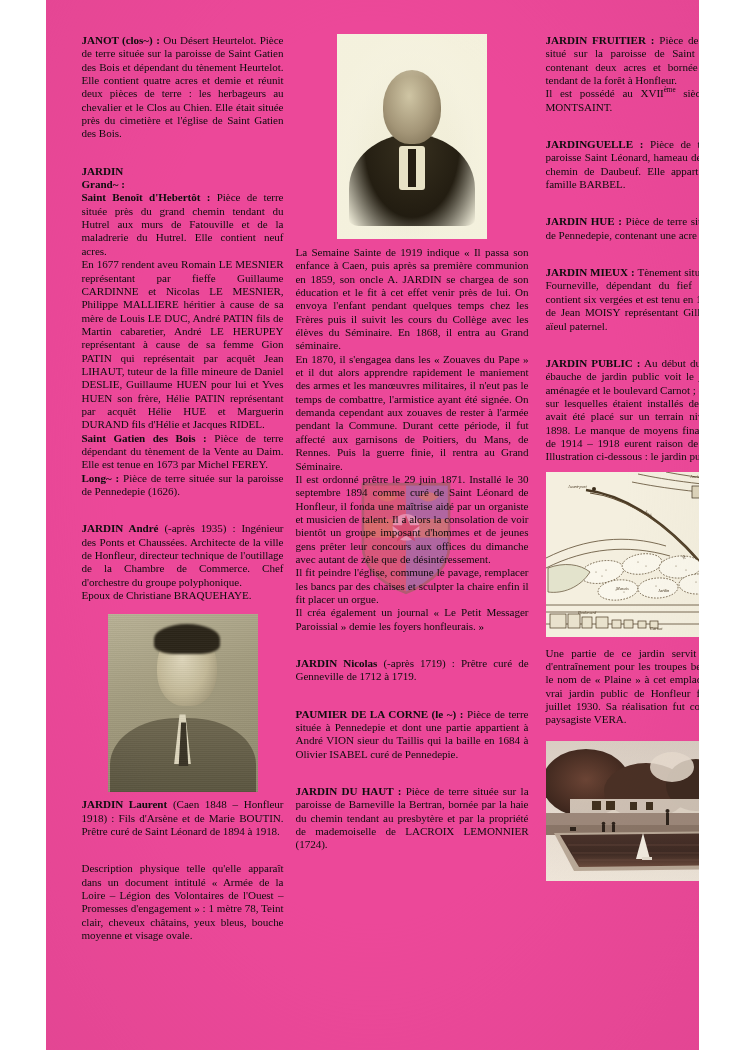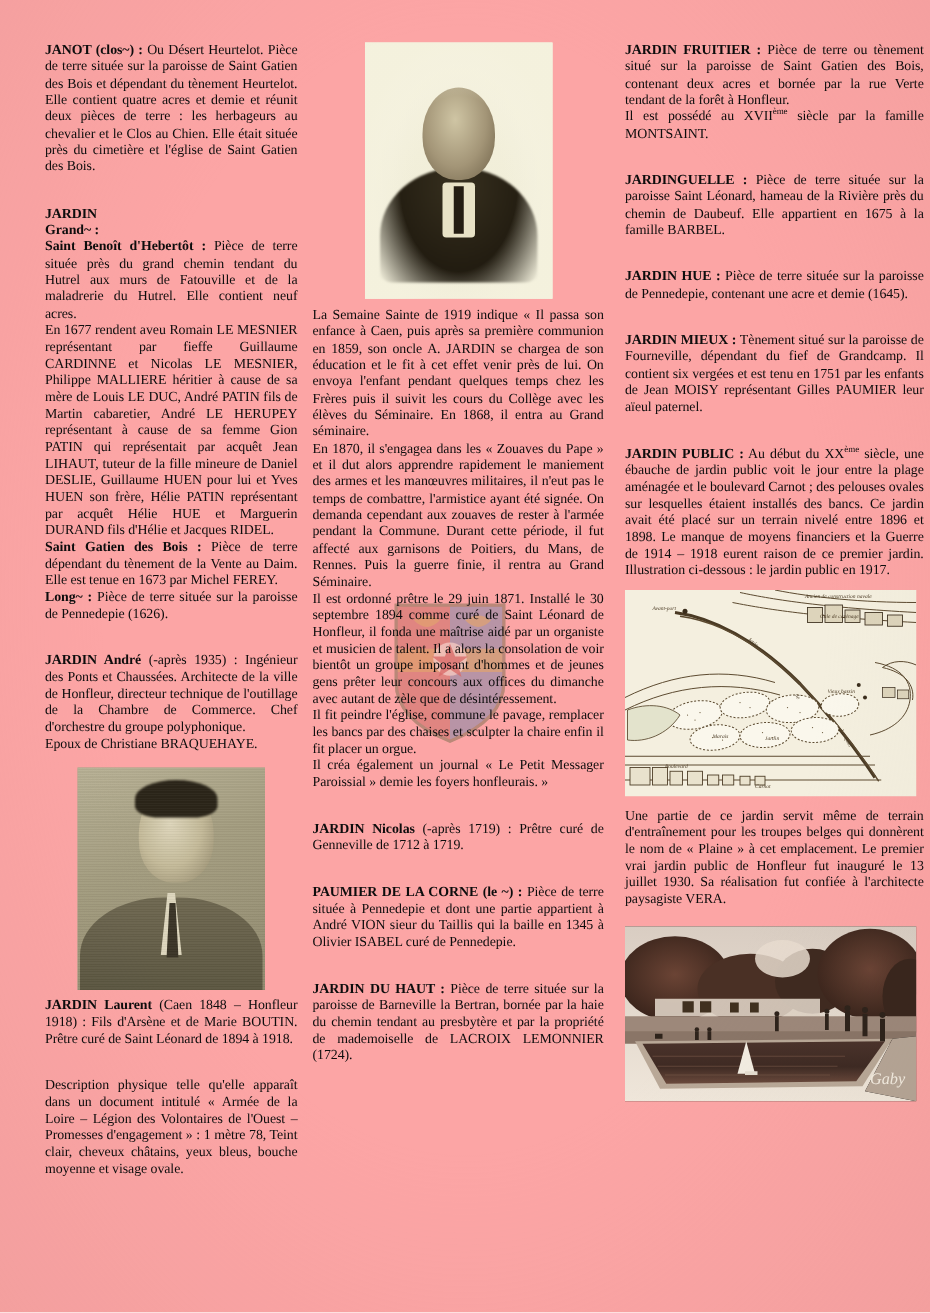--- a/index.html
+++ b/index.html
@@ -7,24 +7,24 @@
     margin: 0;
     padding: 0;
     background: #ffffff;
   }
   body {
     font-family: "Liberation Serif", "DejaVu Serif", serif;
     color: #0d0d0d;
   }
   #page {
     position: relative;
-    width: 744px;
+    width: 653px;
     height: 1050px;
     margin: 0 auto;
-    background: #fca5a5;
+    background: #ec4899;
     overflow: hidden;
   }
   
   #page::after {
     content: "";
     position: absolute;
     inset: 0;
     pointer-events: none;
     background:
       radial-gradient(ellipse at 50% 45%, rgba(255,255,255,0) 55%, rgba(226,226,222,0.30) 100%);
@@ -285,21 +285,21 @@
 
       <div class="txtlayer">
         <p class="para">La Semaine Sainte de 1919 indique « Il passa son enfance à Caen, puis après sa première communion en 1859, son oncle A. JARDIN se chargea de son éducation et le fit à cet effet venir près de lui. On envoya l'enfant pendant quelques temps chez les Frères puis il suivit les cours du Collège avec les élèves du Séminaire. En 1868, il entra au Grand séminaire.</p>
         <p class="para">En 1870, il s'engagea dans les « Zouaves du Pape » et il dut alors apprendre rapidement le maniement des armes et les manœuvres militaires, il n'eut pas le temps de combattre, l'armistice ayant été signée. On demanda cependant aux zouaves de rester à l'armée pendant la Commune. Durant cette période, il fut affecté aux garnisons de Poitiers, du Mans, de Rennes. Puis la guerre finie, il rentra au Grand Séminaire.</p>
         <p class="para">Il est ordonné prêtre le 29 juin 1871. Installé le 30 septembre 1894 comme curé de Saint Léonard de Honfleur, il fonda une maîtrise aidé par un organiste et musicien de talent. Il a alors la consolation de voir bientôt un groupe imposant d'hommes et de jeunes gens prêter leur concours aux offices du dimanche avec autant de zèle que de désintéressement.</p>
         <p class="para">Il fit peindre l'église, commune le pavage, remplacer les bancs par des chaises et sculpter la chaire enfin il fit placer un orgue.</p>
         <p class="para">Il créa également un journal « Le Petit Messager Paroissial » demie les foyers honfleurais. »</p>
 
         <p class="para gap"><b class="hd">JARDIN Nicolas</b><span> (-après 1719) :</span><span> Prêtre curé de Genneville de 1712 à 1719.</span></p>
 
-        <p class="para gap"><b class="hd">PAUMIER DE LA CORNE (le ~) :</b><span> Pièce de terre située à Pennedepie et dont une partie appartient à André VION sieur du Taillis qui la baille en 1345 à Olivier ISABEL curé de Pennedepie.</span></p>
+        <p class="para gap"><b class="hd">PAUMIER DE LA CORNE (le ~) :</b><span> Pièce de terre située à Pennedepie et dont une partie appartient à André VION sieur du Taillis qui la baille en 1684 à Olivier ISABEL curé de Pennedepie.</span></p>
 
 
         <p class="para gap"><b class="hd">JARDIN DU HAUT :</b><span> Pièce de terre située sur la paroisse de Barneville la Bertran, bornée par la haie du chemin tendant au presbytère et par la propriété de mademoiselle de LACROIX LEMONNIER (1724).</span></p>
       </div>
     </div>
 
     <div class="col col-3">
 
       <p class="para"><b class="hd">JARDIN FRUITIER :</b><span> Pièce de terre ou tènement situé sur la paroisse de Saint Gatien des Bois, contenant deux acres et bornée par la rue Verte tendant de la forêt à Honfleur.</span></p>
       <p class="para"><span>Il est possédé au XVII</span><span class="sup">ème</span><span> siècle par la famille MONTSAINT.</span></p>

